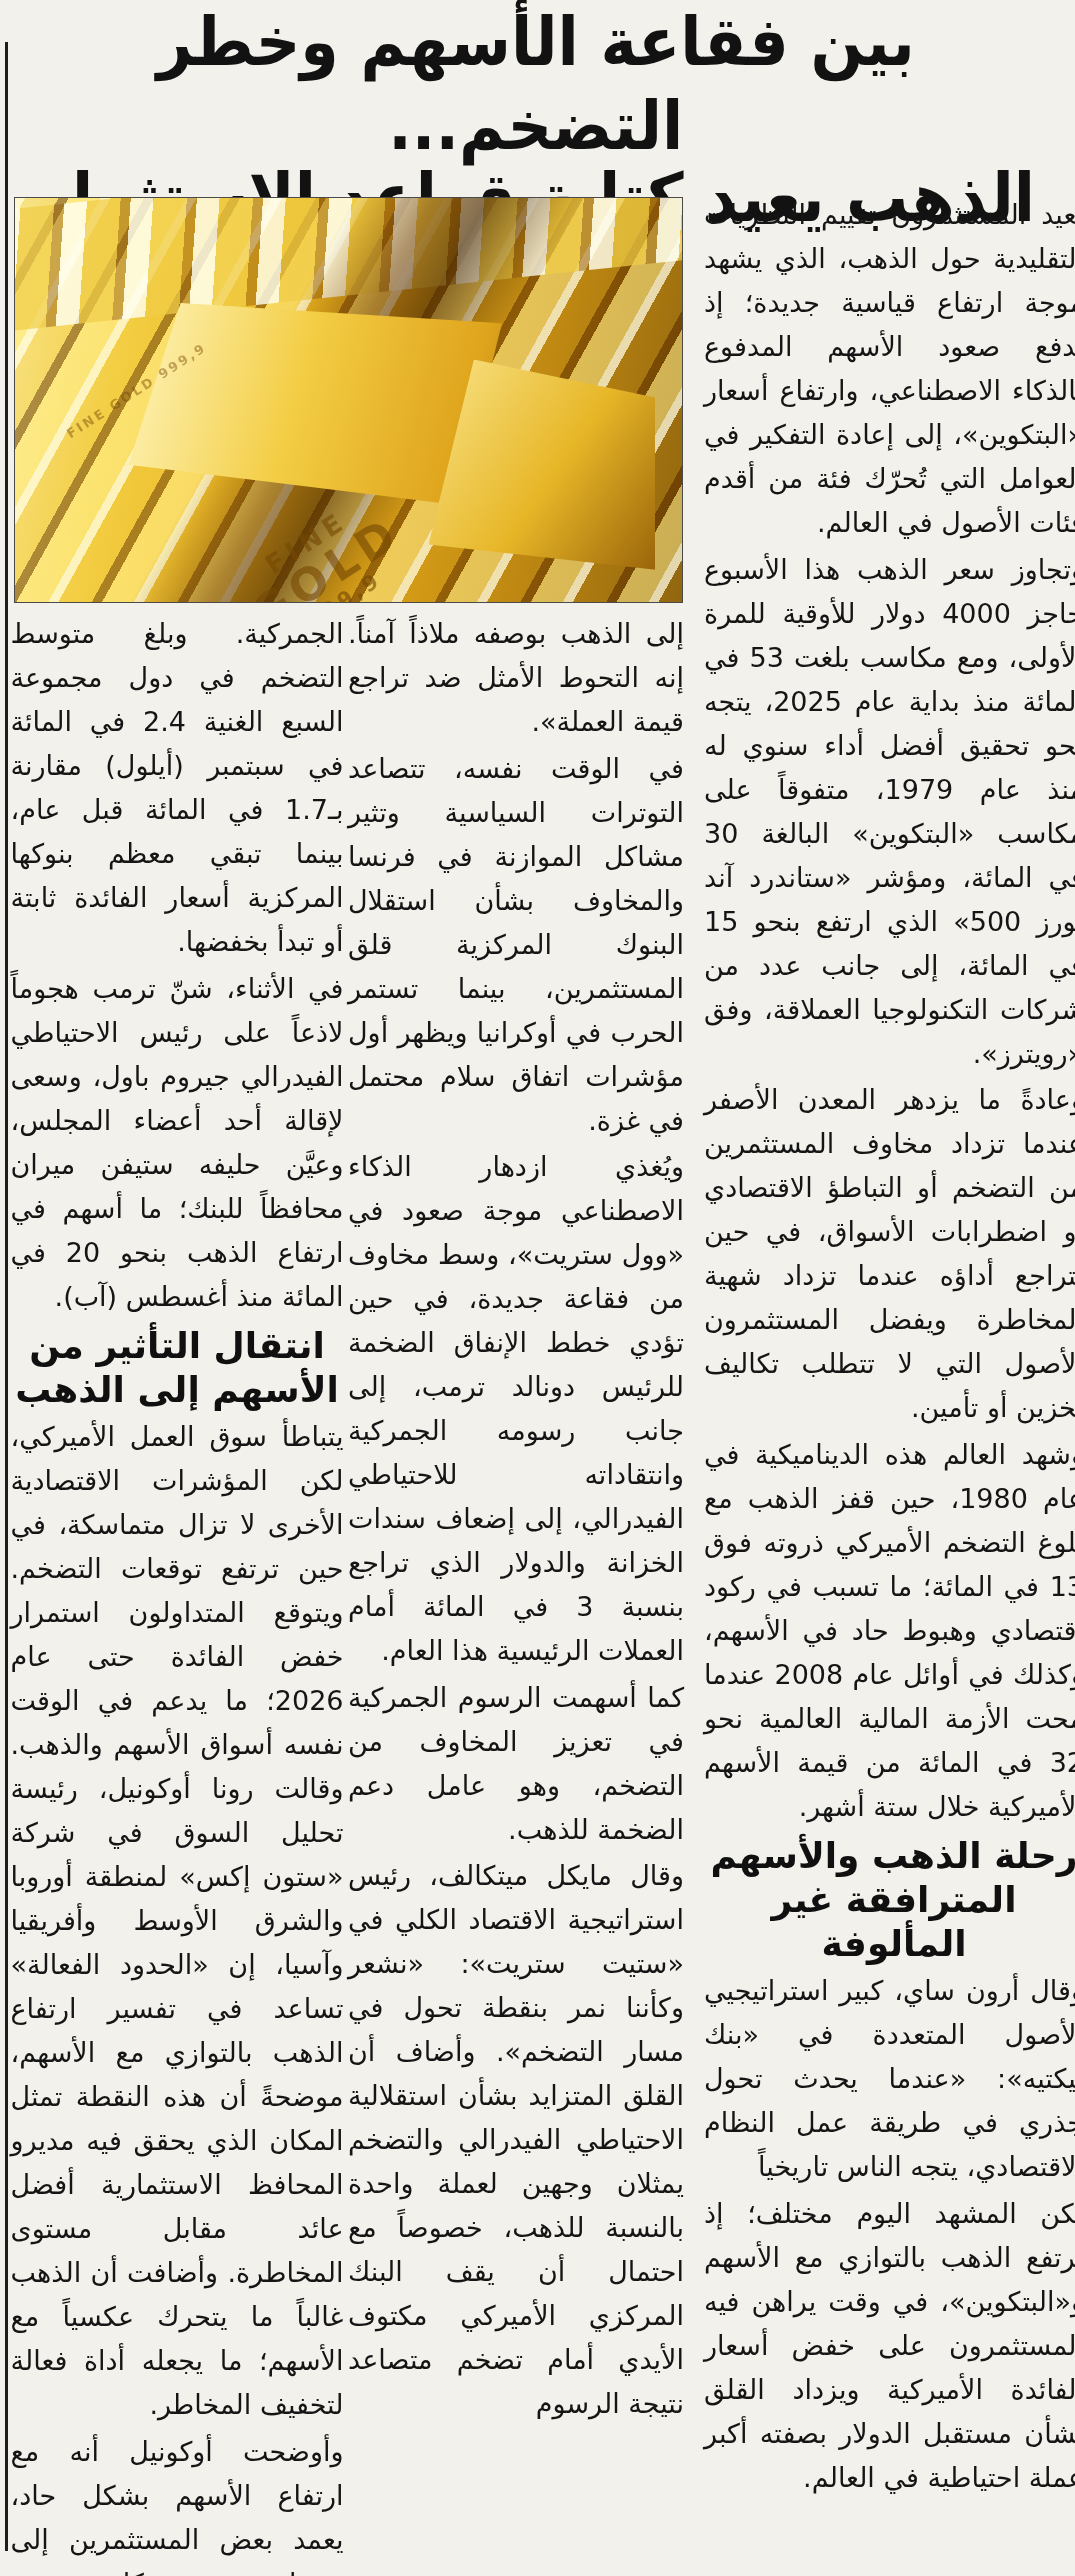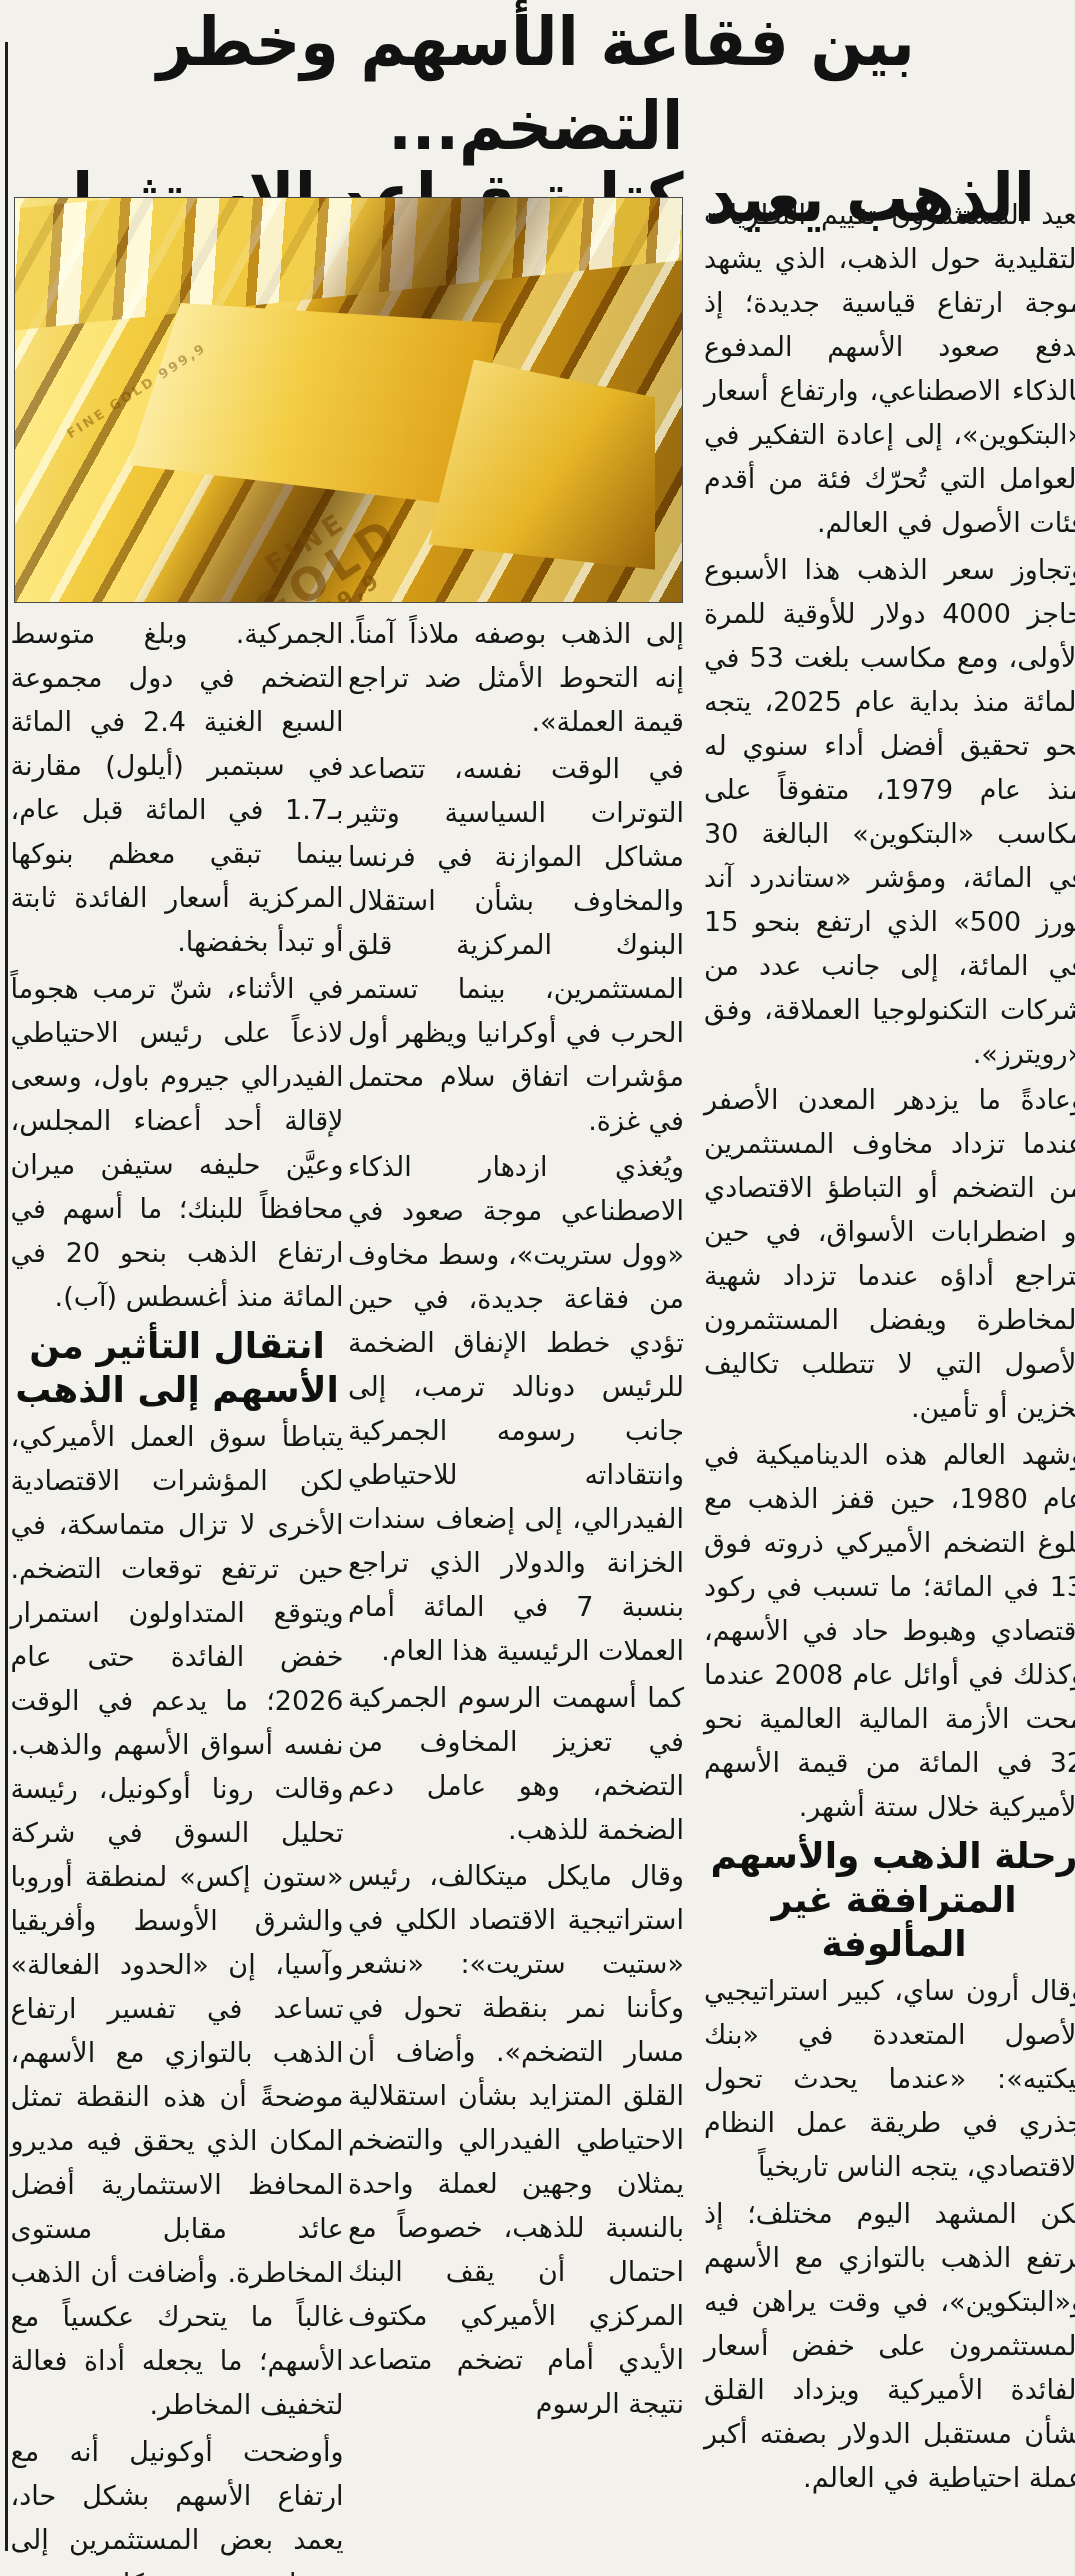--- a/index.html
+++ b/index.html
@@ -136,21 +136,21 @@
     <p>وعادةً ما يزدهر المعدن الأصفر عندما تزداد مخاوف المستثمرين من التضخم أو التباطؤ الاقتصادي أو اضطرابات الأسواق، في حين يتراجع أداؤه عندما تزداد شهية المخاطرة ويفضل المستثمرون الأصول التي لا تتطلب تكاليف تخزين أو تأمين.</p>
     <p>وشهد العالم هذه الديناميكية في عام 1980، حين قفز الذهب مع بلوغ التضخم الأميركي ذروته فوق 13 في المائة؛ ما تسبب في ركود اقتصادي وهبوط حاد في الأسهم، وكذلك في أوائل عام 2008 عندما محت الأزمة المالية العالمية نحو 32 في المائة من قيمة الأسهم الأميركية خلال ستة أشهر.</p>
     <h2 class="subhead">رحلة الذهب والأسهم المترافقة غير المألوفة</h2>
     <p>وقال أرون ساي، كبير استراتيجيي الأصول المتعددة في «بنك بيكتيه»: «عندما يحدث تحول جذري في طريقة عمل النظام الاقتصادي، يتجه الناس تاريخياً</p>
     <p>لكن المشهد اليوم مختلف؛ إذ يرتفع الذهب بالتوازي مع الأسهم و«البتكوين»، في وقت يراهن فيه المستثمرون على خفض أسعار الفائدة الأميركية ويزداد القلق بشأن مستقبل الدولار بصفته أكبر عملة احتياطية في العالم.</p>
   </section>
 
   <section class="col col-middle">
     <p>إلى الذهب بوصفه ملاذاً آمناً. إنه التحوط الأمثل ضد تراجع قيمة العملة».</p>
     <p>في الوقت نفسه، تتصاعد التوترات السياسية وتثير مشاكل الموازنة في فرنسا والمخاوف بشأن استقلال البنوك المركزية قلق المستثمرين، بينما تستمر الحرب في أوكرانيا ويظهر أول مؤشرات اتفاق سلام محتمل في غزة.</p>
-    <p>ويُغذي ازدهار الذكاء الاصطناعي موجة صعود في «وول ستريت»، وسط مخاوف من فقاعة جديدة، في حين تؤدي خطط الإنفاق الضخمة للرئيس دونالد ترمب، إلى جانب رسومه الجمركية وانتقاداته للاحتياطي الفيدرالي، إلى إضعاف سندات الخزانة والدولار الذي تراجع بنسبة 7 في المائة أمام العملات الرئيسية هذا العام.</p>
+    <p>ويُغذي ازدهار الذكاء الاصطناعي موجة صعود في «وول ستريت»، وسط مخاوف من فقاعة جديدة، في حين تؤدي خطط الإنفاق الضخمة للرئيس دونالد ترمب، إلى جانب رسومه الجمركية وانتقاداته للاحتياطي الفيدرالي، إلى إضعاف سندات الخزانة والدولار الذي تراجع بنسبة 3 في المائة أمام العملات الرئيسية هذا العام.</p>
     <p>كما أسهمت الرسوم الجمركية في تعزيز المخاوف من التضخم، وهو عامل دعم الضخمة للذهب.</p>
     <p>وقال مايكل ميتكالف، رئيس استراتيجية الاقتصاد الكلي في «ستيت ستريت»: «نشعر وكأننا نمر بنقطة تحول في مسار التضخم». وأضاف أن القلق المتزايد بشأن استقلالية الاحتياطي الفيدرالي والتضخم يمثلان وجهين لعملة واحدة بالنسبة للذهب، خصوصاً مع احتمال أن يقف البنك المركزي الأميركي مكتوف الأيدي أمام تضخم متصاعد نتيجة الرسوم</p>
   </section>
 
   <section class="col col-left">
     <p>الجمركية. وبلغ متوسط التضخم في دول مجموعة السبع الغنية 2.4 في المائة في سبتمبر (أيلول) مقارنة بـ1.7 في المائة قبل عام، بينما تبقي معظم بنوكها المركزية أسعار الفائدة ثابتة أو تبدأ بخفضها.</p>
     <p>في الأثناء، شنّ ترمب هجوماً لاذعاً على رئيس الاحتياطي الفيدرالي جيروم باول، وسعى لإقالة أحد أعضاء المجلس، وعيَّن حليفه ستيفن ميران محافظاً للبنك؛ ما أسهم في ارتفاع الذهب بنحو 20 في المائة منذ أغسطس (آب).</p>
     <h2 class="subhead">انتقال التأثير من الأسهم إلى الذهب</h2>
     <p>يتباطأ سوق العمل الأميركي، لكن المؤشرات الاقتصادية الأخرى لا تزال متماسكة، في حين ترتفع توقعات التضخم. ويتوقع المتداولون استمرار خفض الفائدة حتى عام 2026؛ ما يدعم في الوقت نفسه أسواق الأسهم والذهب. وقالت رونا أوكونيل، رئيسة تحليل السوق في شركة «ستون إكس» لمنطقة أوروبا والشرق الأوسط وأفريقيا وآسيا، إن «الحدود الفعالة» تساعد في تفسير ارتفاع الذهب بالتوازي مع الأسهم، موضحةً أن هذه النقطة تمثل المكان الذي يحقق فيه مديرو المحافظ الاستثمارية أفضل عائد مقابل مستوى المخاطرة. وأضافت أن الذهب غالباً ما يتحرك عكسياً مع الأسهم؛ ما يجعله أداة فعالة لتخفيف المخاطر.</p>
     <p>وأوضحت أوكونيل أنه مع ارتفاع الأسهم بشكل حاد، يعمد بعض المستثمرين إلى تحويل جزء من مكاسبهم نحو الذهب لتحقيق توازن في محافظهم الاستثمارية.</p>

